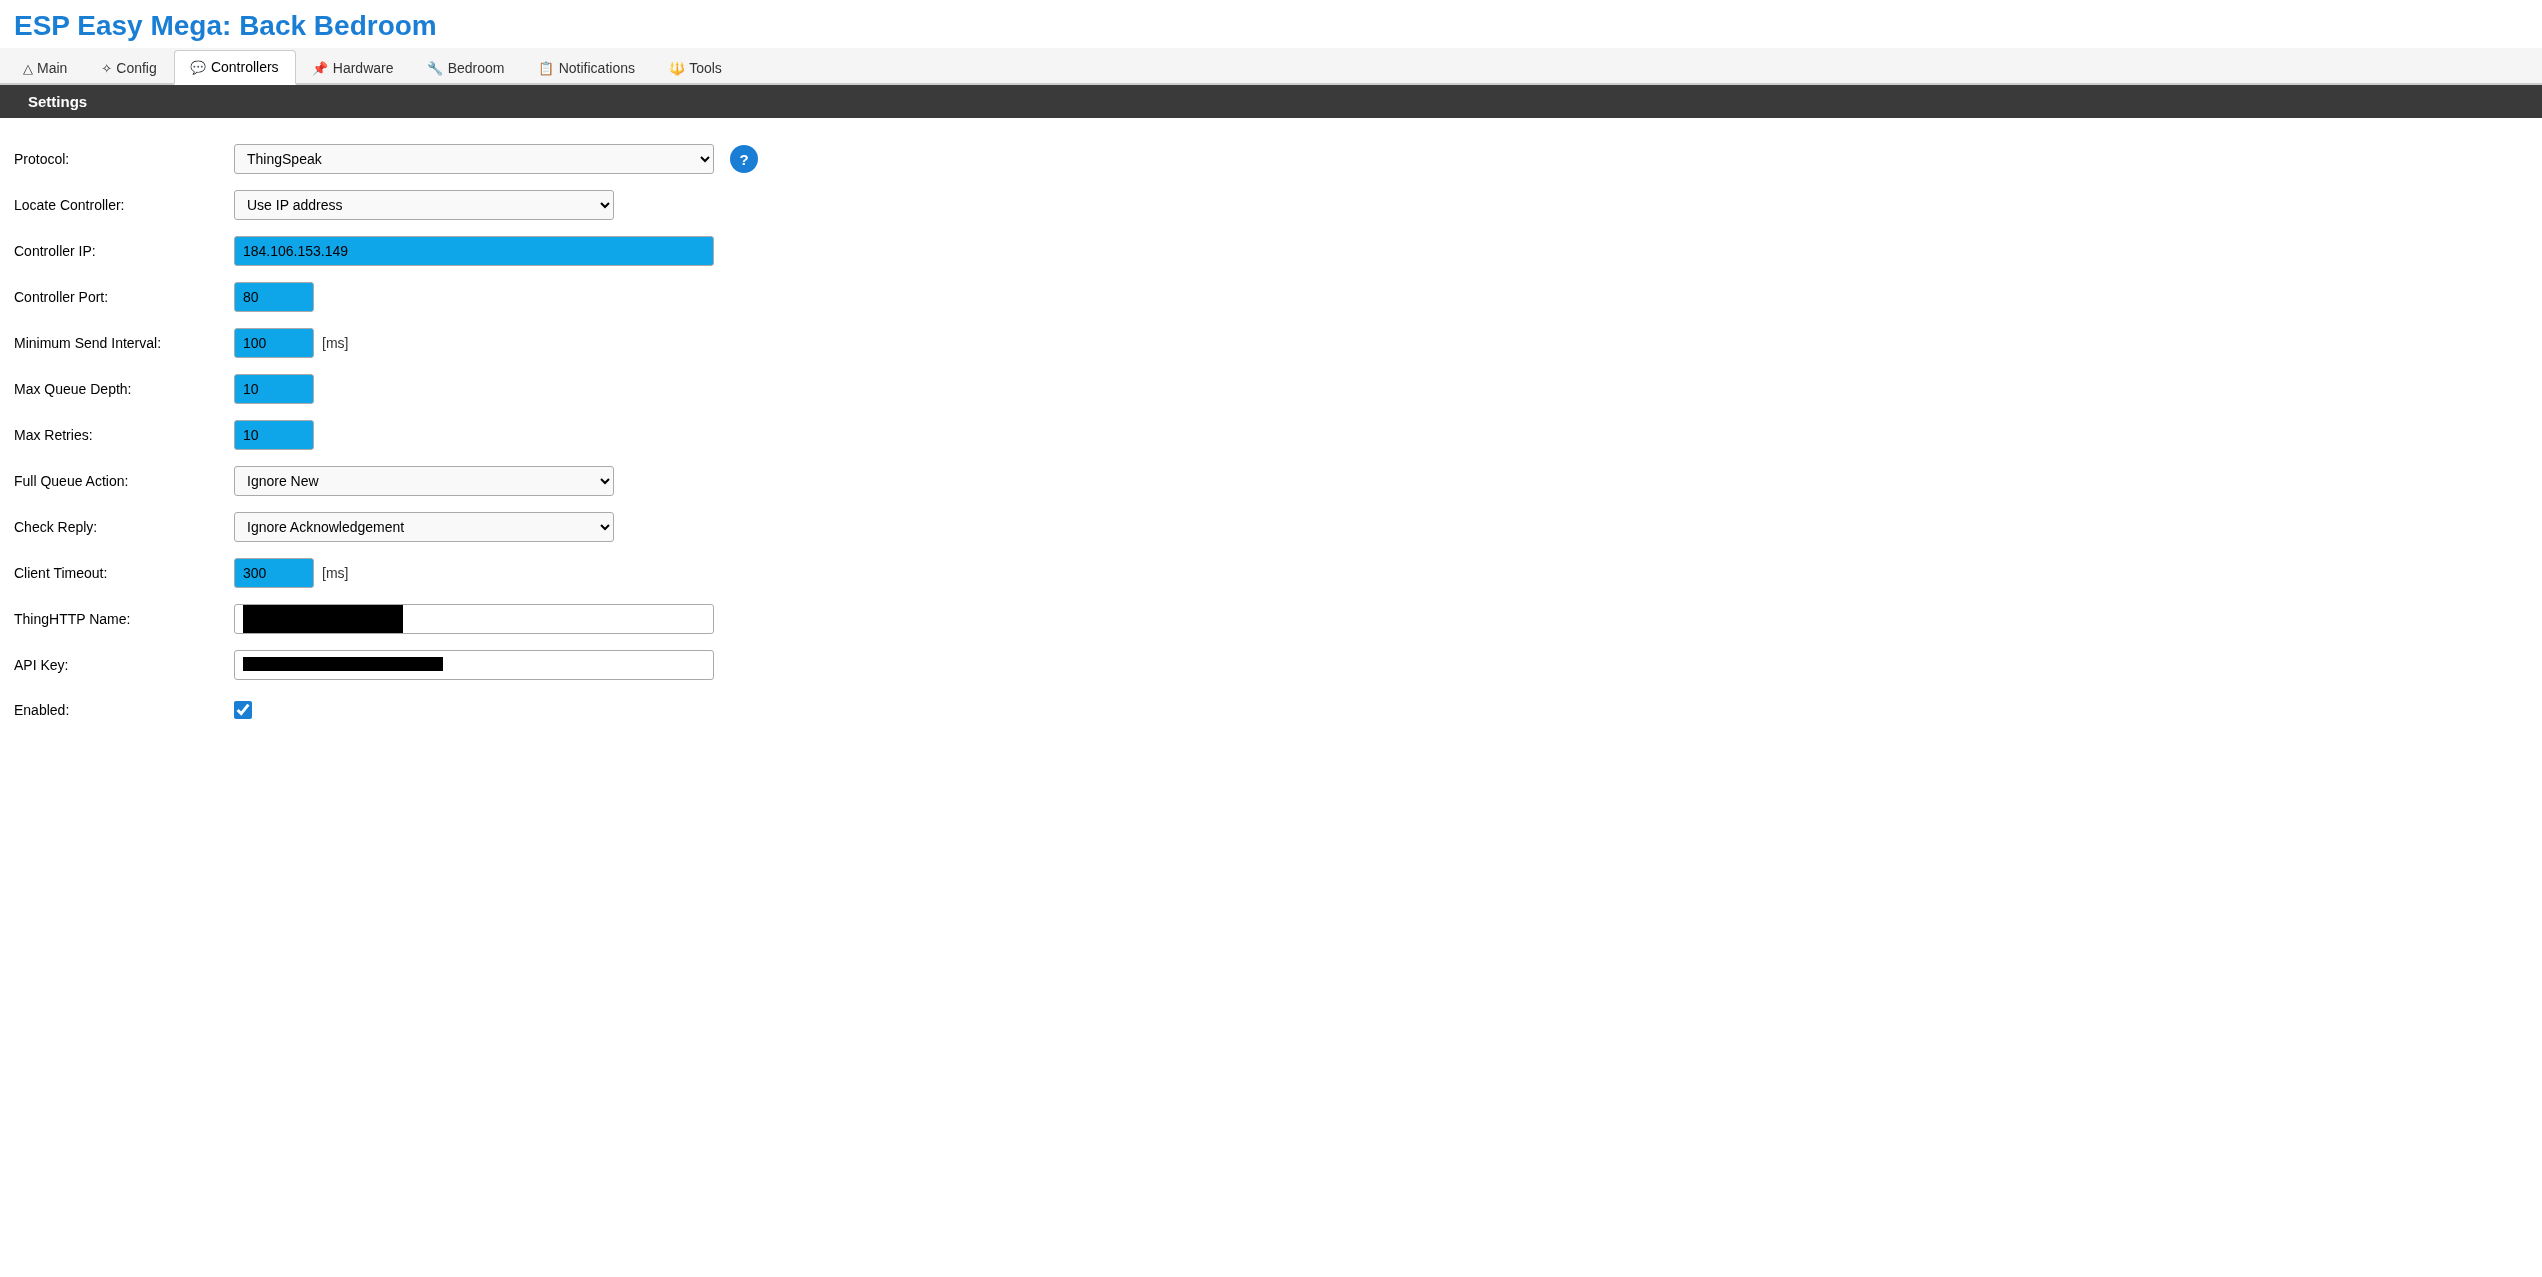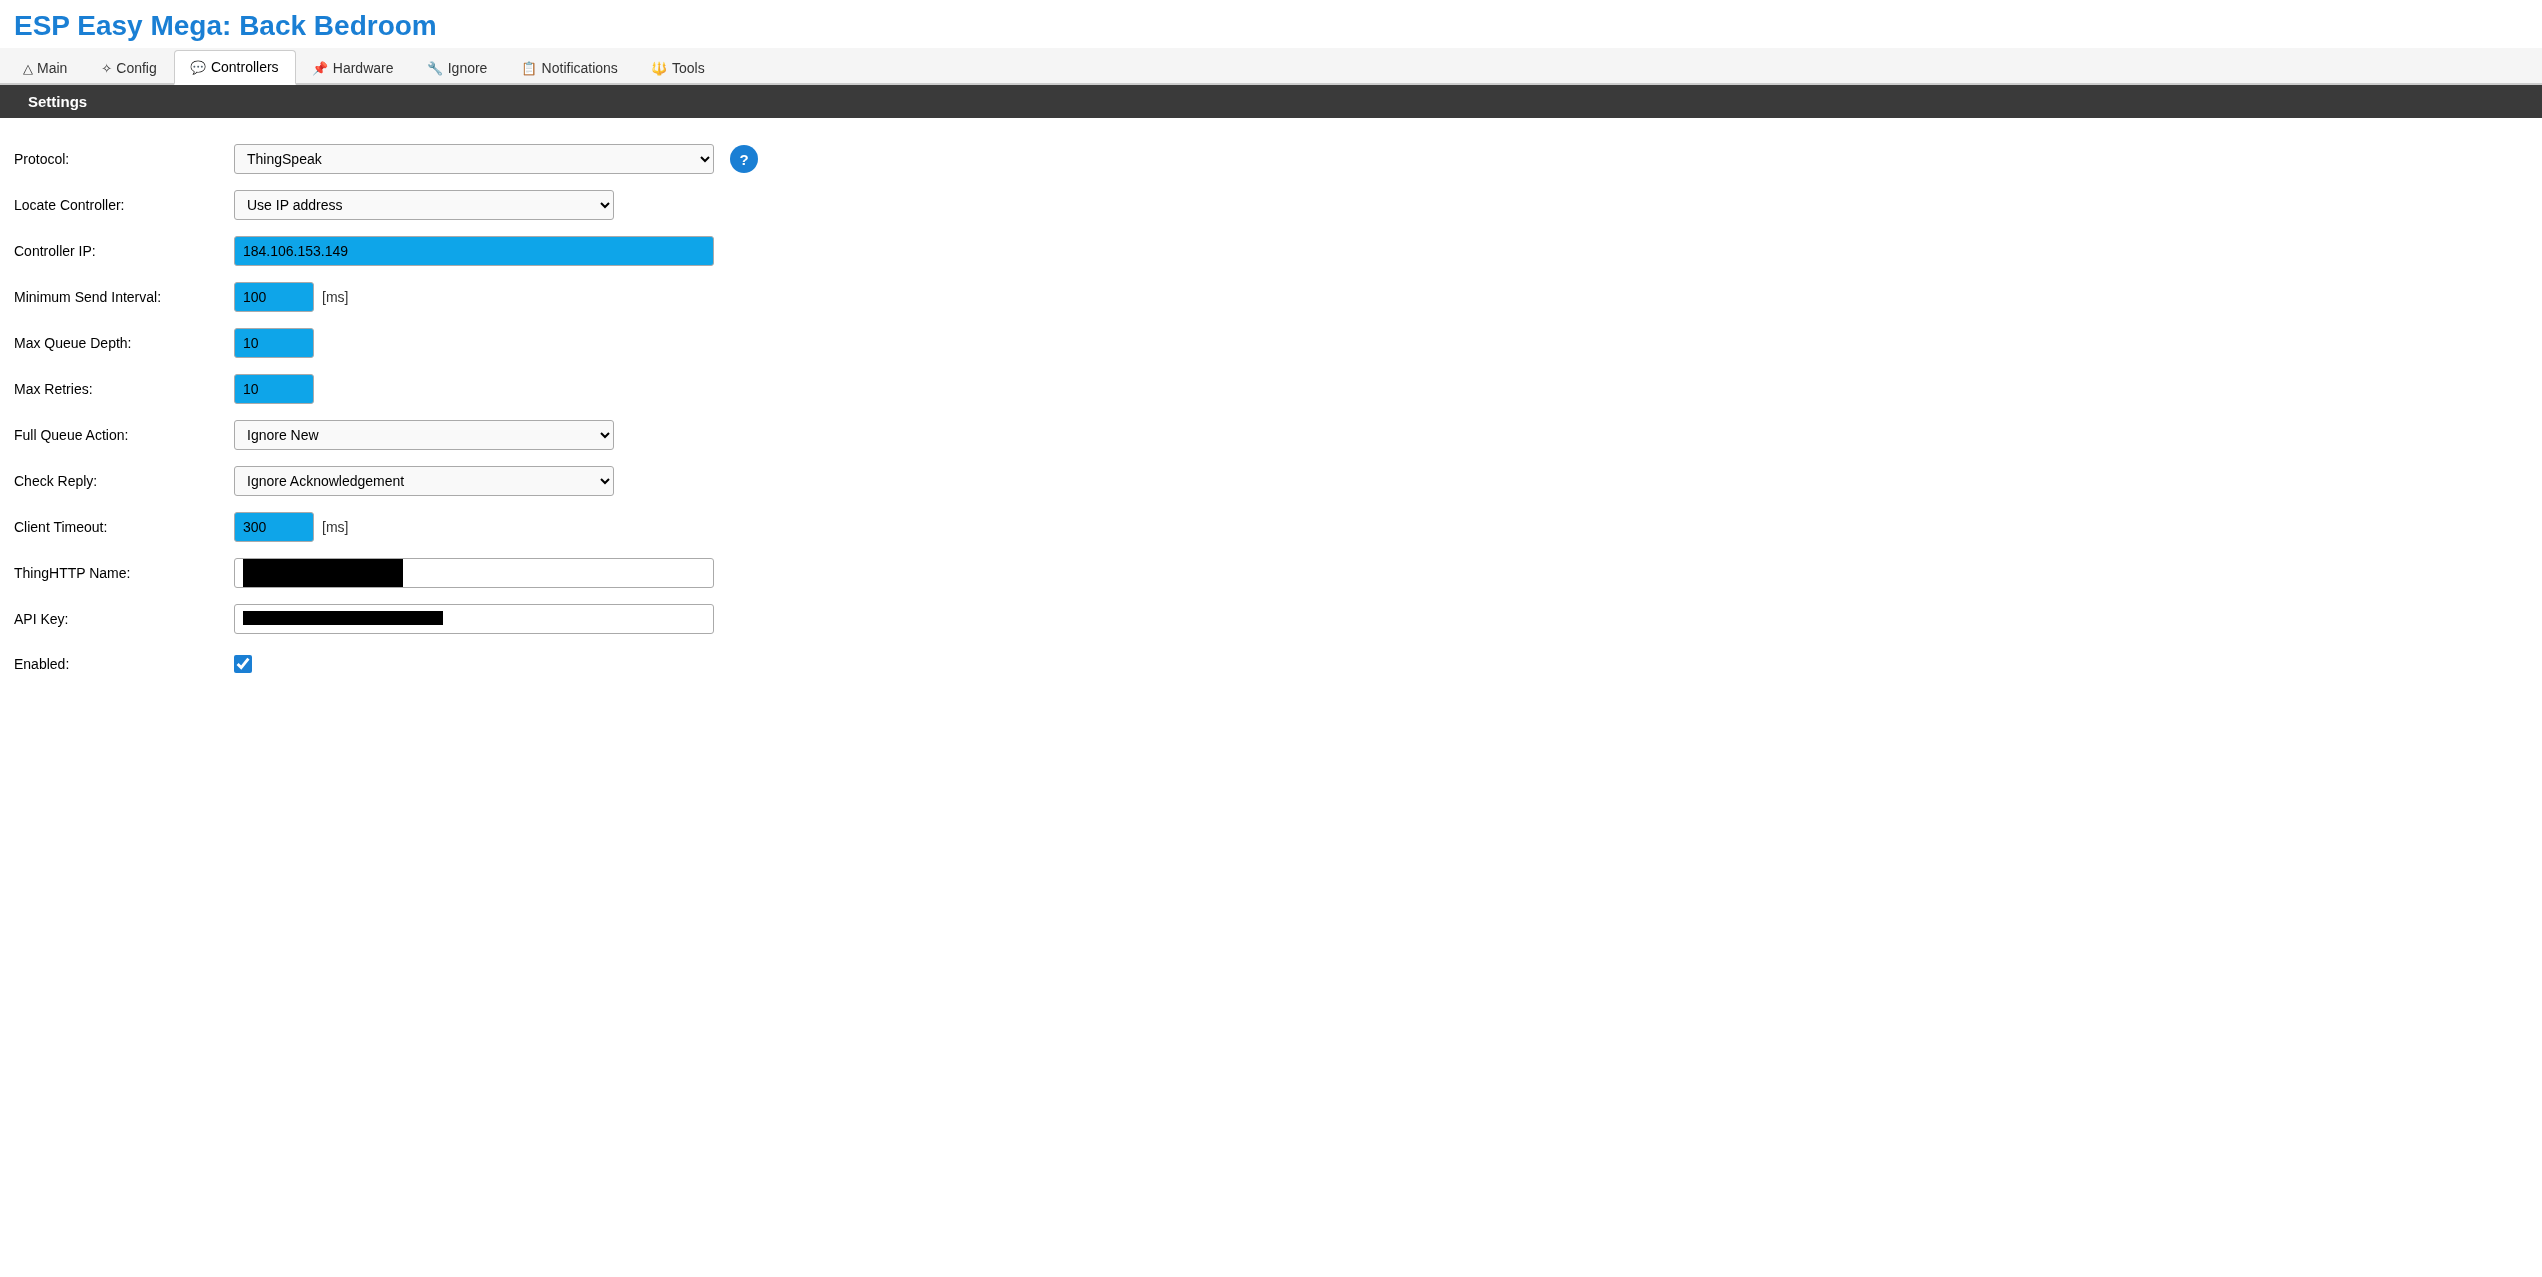--- a/index.html
+++ b/index.html
@@ -185,21 +185,21 @@
     <div class="nav-tab active">
       <span class="tab-icon">💬</span>
       <span>Controllers</span>
     </div>
     <div class="nav-tab">
       <span class="tab-icon">📌</span>
       <span>Hardware</span>
     </div>
     <div class="nav-tab">
       <span class="tab-icon">🔧</span>
-      <span>Ignore</span>
+      <span>Bedroom</span>
     </div>
     <div class="nav-tab">
       <span class="tab-icon">📋</span>
       <span>Notifications</span>
     </div>
     <div class="nav-tab">
       <span class="tab-icon">🔱</span>
       <span>Tools</span>
     </div>
   </nav>
@@ -232,20 +232,26 @@
       </div>
     </div>
 
     <div class="settings-row">
       <div class="settings-label">Controller IP:</div>
       <div class="settings-control">
         <input type="text" class="input-wide" value="184.106.153.149" style="">
       </div>
     </div>
 
+    <div class="settings-row">
+      <div class="settings-label">Controller Port:</div>
+      <div class="settings-control">
+        <input type="number" class="input-narrow" value="80" style="">
+      </div>
+    </div>
 
     <div class="settings-row">
       <div class="settings-label">Minimum Send Interval:</div>
       <div class="settings-control">
         <input type="number" class="input-narrow" value="100" style="">
         <span class="unit-label">[ms]</span>
       </div>
     </div>
 
     <div class="settings-row">

